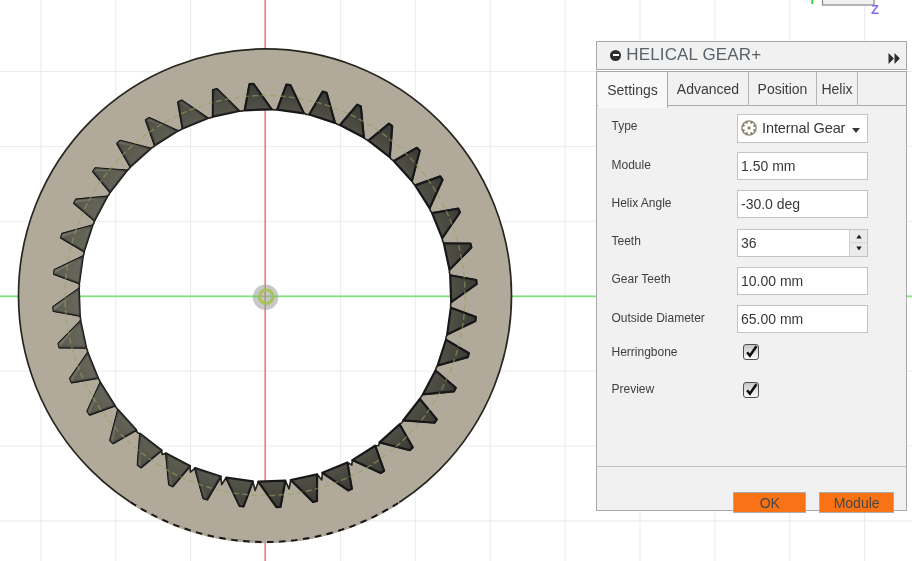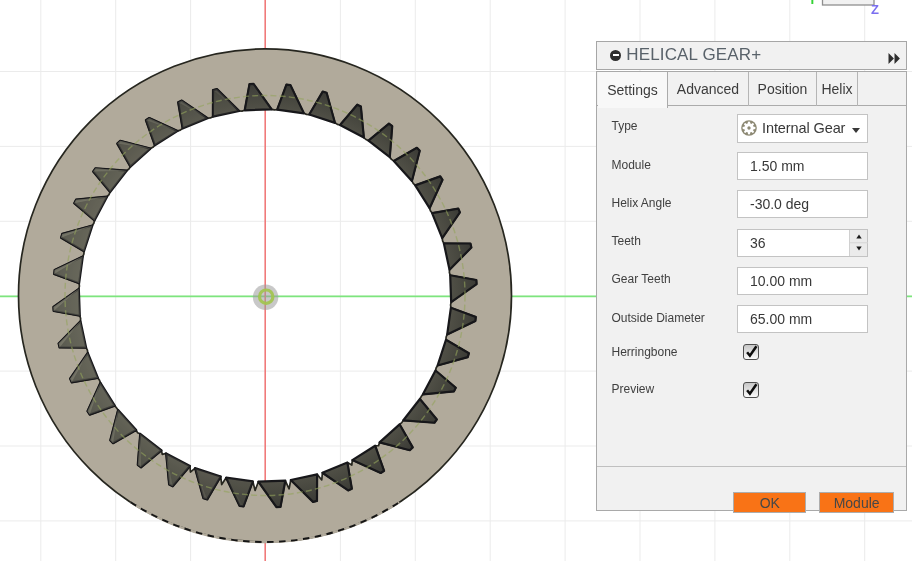--- a/index.html
+++ b/index.html
@@ -8,21 +8,21 @@
 .tb-ico{width:11.3px;height:11.3px;border-radius:50%;background:#2e2e2e;margin-left:13px;position:relative;flex:none}
 .tb-ico:after{content:"";position:absolute;left:2.6px;top:4.7px;width:6px;height:2px;background:#fff}
 .tb-txt{margin-left:5px;font-size:17px;color:#59626a;letter-spacing:0.15px}
 .tb-ff{position:absolute;right:5.5px;top:11px;width:13px;height:11px}
 .panel{position:absolute;left:596px;top:71px;width:311px;height:440px;background:#f1f1f1;border:1px solid #a9a9a9}
 .tabs{position:absolute;left:0;top:0;width:309px;height:33.5px;border-bottom:1px solid #ababab}
 .tab{position:absolute;top:0;height:33.5px;font-size:14px;color:#3c3c3c;display:flex;align-items:center;justify-content:center}
 .tab.sep{border-right:1px solid #b5b5b5}
 .tab.active{background:#f8f8f8;border-right:1px solid #ababab;height:36px;z-index:2}
 .row-label{position:absolute;left:14.5px;font-size:12px;color:#404040}
-.field{position:absolute;left:140px;width:131px;height:28px;background:#fff;border:1px solid #c3c3c3;font-size:14px;color:#383838;display:flex;align-items:center;padding-left:12px}
+.field{position:absolute;left:140px;width:131px;height:28px;background:#fff;border:1px solid #c3c3c3;font-size:14px;color:#383838;display:flex;align-items:center;padding-left:3px}
 .chk{position:absolute;left:146px;width:16.2px;height:15.8px;background:linear-gradient(180deg,#c6c6c6,#fbfbfb);border:1.8px solid #4e4e4e;border-radius:3px}
 .chk svg{position:absolute;left:0px;top:-1px;overflow:visible}
 .footer-line{position:absolute;left:0;right:0;top:393.5px;border-top:1px solid #c0c0c0}
 .btn{position:absolute;top:420px;height:21px;background:#f97316;border:1px solid #adadad;font-size:14px;color:#474747;display:flex;align-items:center;justify-content:center}
 </style></head>
 <body>
 <div class="stage">
 <svg width="912" height="561" viewBox="0 0 912 561" style="position:absolute;left:0;top:0">
 <defs>
 <radialGradient id="tg" gradientUnits="userSpaceOnUse" cx="265.0" cy="295.5" r="211.9">

